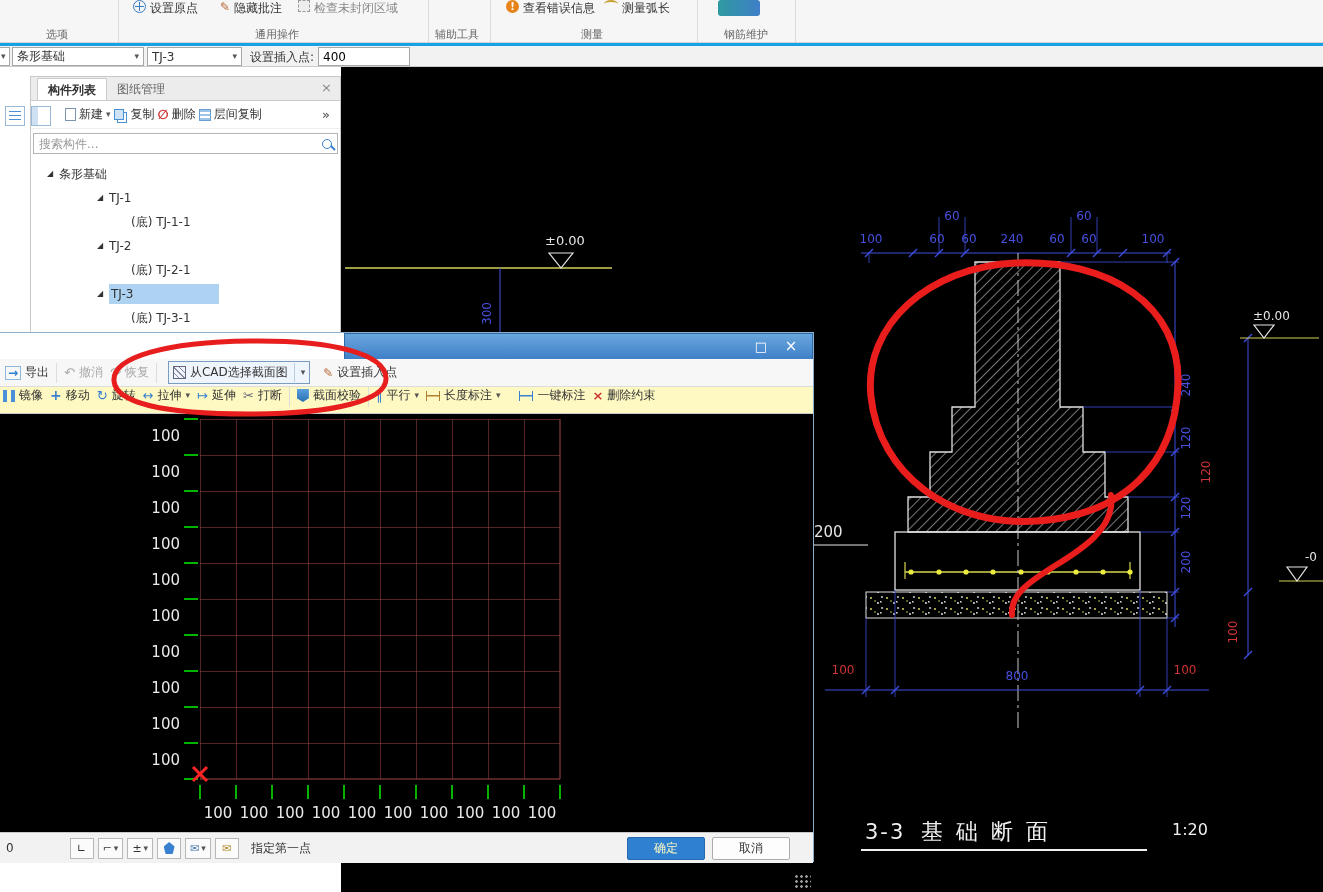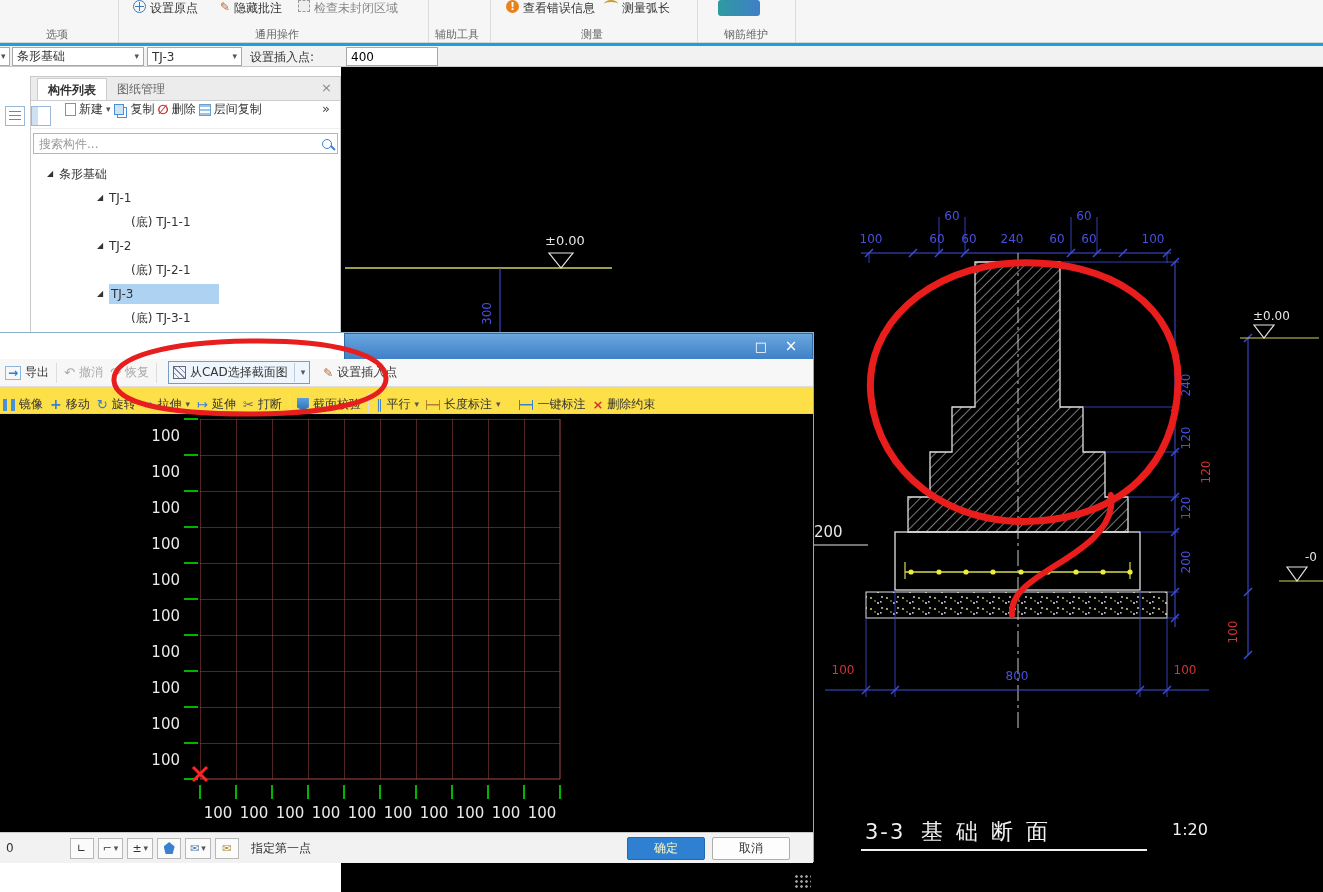--- a/index.html
+++ b/index.html
@@ -19,21 +19,21 @@
 .einput{position:absolute;top:1px;height:19px;background:#fff;border:1px solid #a8a8a8;font-size:12px;padding:0 4px;font-family:inherit}
 
 .cadwrap{position:absolute;left:341px;top:67px;width:982px;height:825px;background:#000}
 
 .panel{position:absolute;left:30px;top:76px;width:311px;height:786px;background:#fff;border:1px solid #c8c8c8}
 .ptabs{height:24px;background:#ececec;border-bottom:1px solid #ccc;display:flex;align-items:flex-end;padding-left:6px;position:relative}
 .ptab{height:22px;line-height:22px;padding:0 10px;font-size:12px;cursor:default}
 .ptab.active{background:#fff;border:1px solid #ccc;border-bottom:none;font-weight:bold}
 .ptab.inactive{color:#666}
 .pclose{position:absolute;right:8px;top:4px;color:#888;font-size:13px;line-height:13px;cursor:default}
-.ptools{height:28px;display:flex;align-items:flex-start;gap:3px;padding-left:34px;font-size:12px;border-bottom:1px solid #eee}
+.ptools{height:28px;display:flex;align-items:center;gap:3px;padding-left:34px;font-size:12px;border-bottom:1px solid #eee}
 .ptools .tb{display:flex;align-items:center;gap:3px;cursor:default}
 .pmore{margin-left:auto;padding-right:10px;color:#444;font-size:13px}
 .psearch{margin:4px 2px;height:21px;border:1px solid #b5b5b5;display:flex;align-items:center;padding:0 5px;background:#fff}
 .psearch input{flex:1;border:none;outline:none;font-size:12px;font-family:inherit;color:#333}
 .psearch input::placeholder{color:#999}
 .tree{padding-top:4px}
 .trow{height:24px;display:flex;align-items:center;font-size:12px;cursor:default}
 .texp{width:12px;font-size:8px;color:#333;line-height:12px}
 .tsel{display:inline-block;width:110px;background:#aed3f2;padding:3px 2px}
 
@@ -64,21 +64,21 @@
 .ic-ruler{width:14px;height:10px;border-left:1.5px solid #b08030;border-right:1.5px solid #b08030;background:linear-gradient(#b08030,#b08030) center/100% 1.5px no-repeat}
 .ic-ruler2{width:14px;height:10px;border-left:1.5px solid #3a80d0;border-right:1.5px solid #3a80d0;background:linear-gradient(#3a80d0,#3a80d0) center/100% 1.5px no-repeat}
 .ic-fill{width:11px;height:12px;background:#3a80d0;clip-path:polygon(50% 0,100% 38%,82% 100%,18% 100%,0 38%)}
 
 .dlg{position:absolute;left:0;top:332px;width:814px;height:530px;background:#f4f4f4;border:1px solid #8ab0cc;border-left:none}
 .dtitle{height:26px;display:flex}
 .dtitle .spacer{width:344px;background:#fff}
 .dtitle .bluebar{flex:1;background:linear-gradient(#6aa6de,#3f80c8);position:relative;border:1px solid #2e6aa8;border-bottom:none}
 .twbtn{position:absolute;top:4px;width:18px;height:18px;color:#fff;text-align:center;line-height:17px;font-size:13px;cursor:default}
 .dtb1{height:28px;background:#f7f7f7;border-bottom:1px solid #ddd;display:flex;align-items:center;gap:7px;padding:0 5px}
-.dtb2{height:27px;background:#fde047;border-bottom:1px solid #ccc;display:flex;align-items:flex-end;gap:7px;padding:0 3px}
+.dtb2{height:27px;background:#fef9c3;border-bottom:1px solid #ccc;display:flex;align-items:flex-start;gap:7px;padding:0 3px}
 .dbtn{display:flex;align-items:center;gap:4px;font-size:12px;cursor:default;white-space:nowrap}
 .dbtn.dis{color:#aaa}
 .vsep{width:1px;height:20px;background:#ddd}
 .fromcad{display:flex;align-items:center;gap:4px;border:1px solid #7a9cc0;background:#eef5fc;height:23px;padding:0 4px;font-size:12px}
 .fromcad .divider{width:1px;height:19px;background:#b8cde0;margin:0 2px}
 .dcanvas{position:relative;height:418px;background:#000;overflow:hidden}
 .dstatus{position:relative;height:31px;background:#f2f2f2;border-top:1px solid #c9c9c9;display:flex;align-items:center;gap:4px;padding:0 6px;font-size:12px}
 .sbtn{height:21px;min-width:24px;border:1px solid #b8b8b8;background:#fbfbfb;display:flex;align-items:center;justify-content:center;gap:2px;padding:0 4px;font-size:11px;cursor:default}
 .okbtn{position:absolute;left:627px;top:4px;width:78px;height:23px;background:#2f80d0;border:1px solid #2568b0;border-radius:2px;color:#fef9c3;text-align:center;line-height:21px;font-size:12px;cursor:default}
 .cancelbtn{position:absolute;left:712px;top:4px;width:78px;height:23px;background:#fdfdfd;border:1px solid #adadad;border-radius:2px;color:#333;text-align:center;line-height:21px;font-size:12px;cursor:default}
@@ -134,21 +134,21 @@
   </div>
   <div class="combo" style="left:12px;width:132px">
     <span>条形基础</span>
     <span class="dd">▾</span>
   </div>
   <div class="combo" style="left:147px;width:95px">
     <span>TJ-3</span>
     <span class="dd">▾</span>
   </div>
   <div class="abs" style="left:250px;top:3px">设置插入点:</div>
-  <input class="einput" style="left: 318px; width: 92px; margin-left: 28px;" value="400">
+  <input class="einput" style="left: 318px; width: 92px;" value="400">
 </div>
 
 <div class="cadwrap">
 <svg width="982" height="825" viewBox="0 0 982 825">
   <defs>
     <pattern id="hatch" width="7" height="7" patternUnits="userSpaceOnUse" patternTransform="rotate(45)">
       <line x1="0" y1="0" x2="0" y2="7" stroke="#c9c9c9" stroke-width="1.2"></line>
     </pattern>
     <pattern id="speckle" width="16" height="11" patternUnits="userSpaceOnUse">
       <circle cx="2" cy="3" r="1" fill="#d8d855"></circle>

